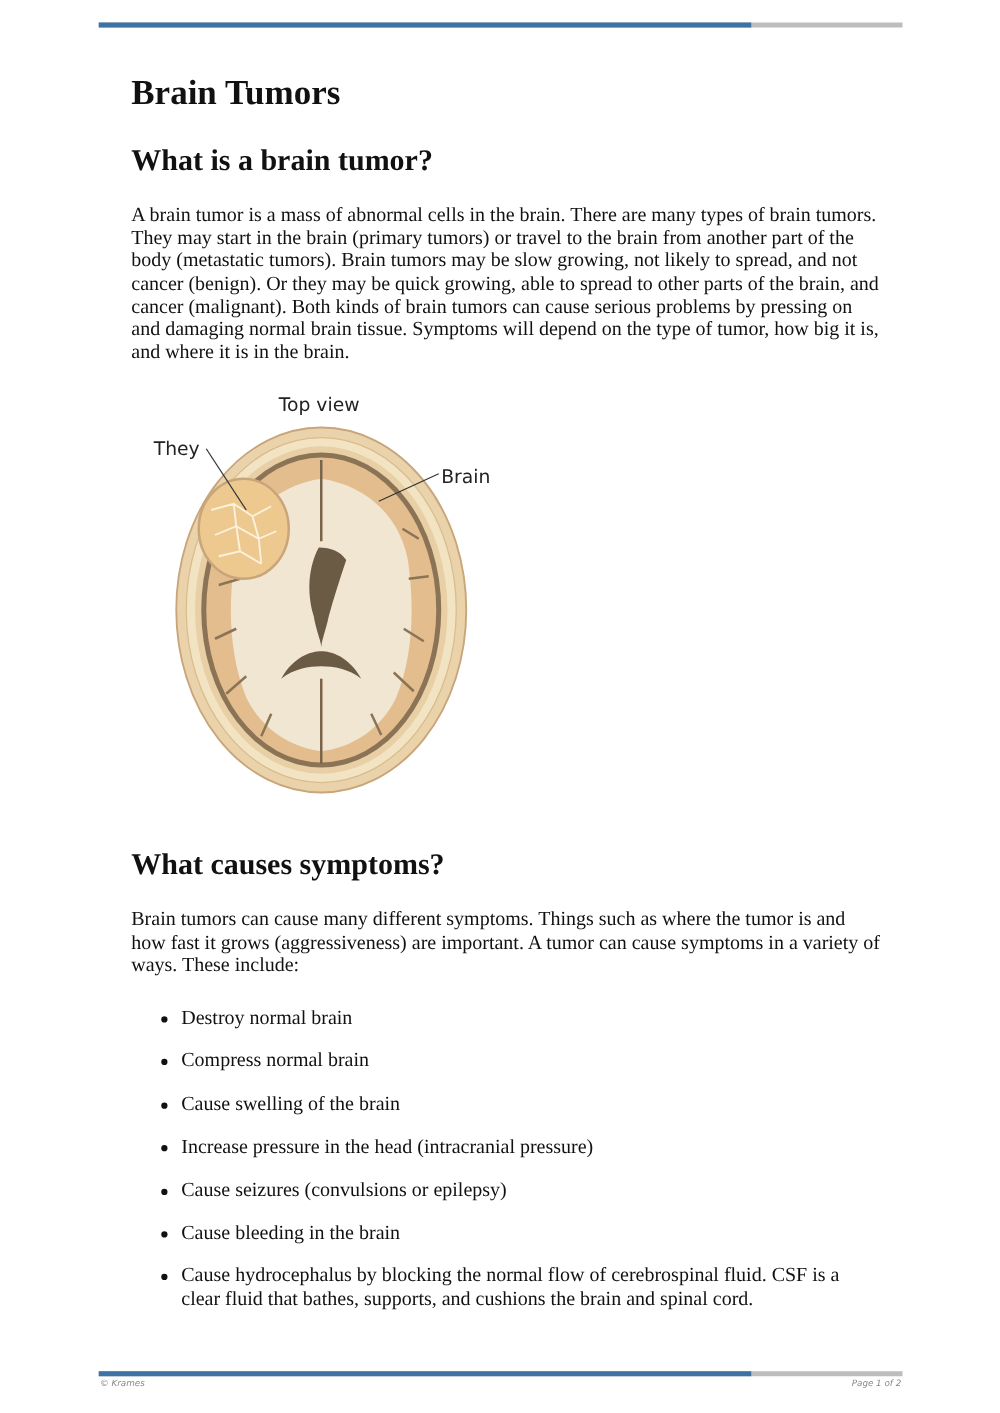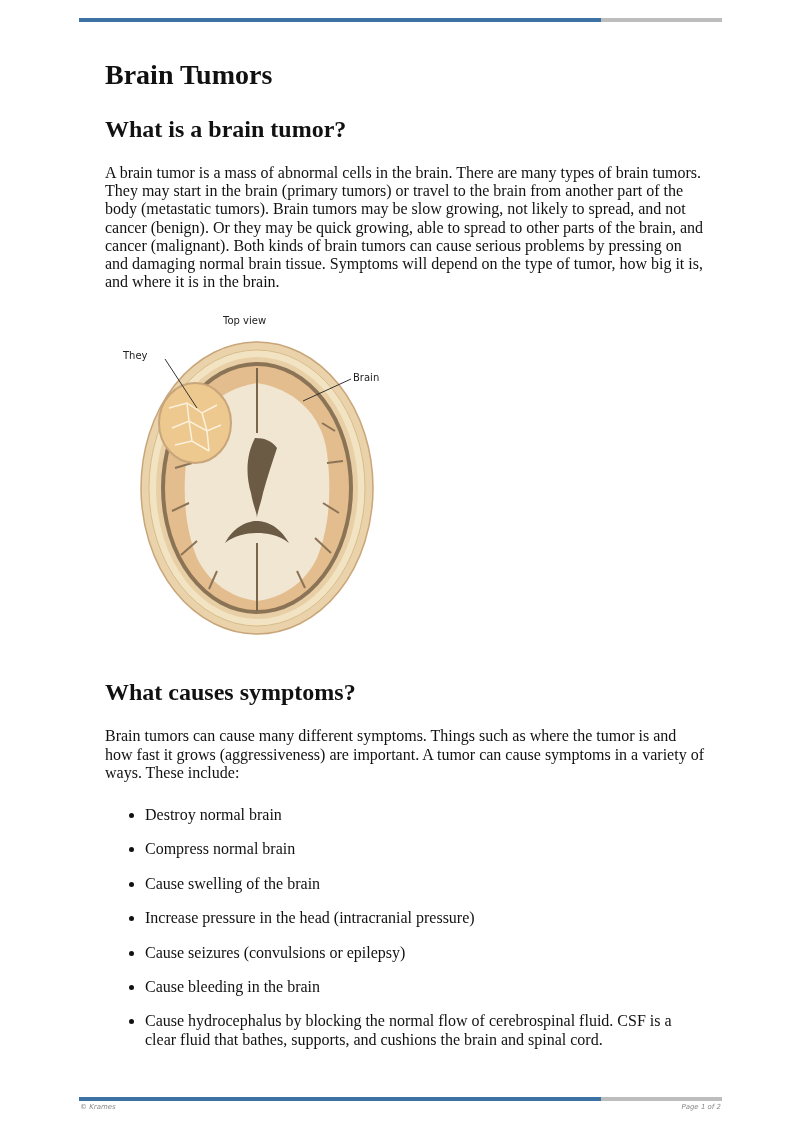--- a/index.html
+++ b/index.html
@@ -13,21 +13,21 @@
               font-size: 7px; font-style: italic; color: #888; }
     .footer .left { position: absolute; left: 1px; }
     .footer .right { position: absolute; right: 1px; }
     .content { position: absolute; left: 105px; top: 55px; width: 600px; }
     h1 { font-size: 28px; font-weight: bold; margin: 0; line-height: 40px; }
     h2 { font-size: 24px; font-weight: bold; margin: 0; line-height: 30px; }
     p { font-size: 16px; line-height: 18.2px; margin: 0; }
     .h2a { margin-top: 19px; font-family: Liberation Serif, serif; }
     .p1 { margin-top: 20px; }
     .figure { position: relative; width: 300px; height: 330px; margin-top: 22px; margin-left: 12px; }
-    .fig-label { position: absolute; font-family: "DejaVu Sans", sans-serif; font-size: 10px; color: #222; }
+    .fig-label { position: absolute; font-family: "DejaVu Sans", sans-serif; font-size: 15px; color: #222; }
     .h2b { margin-top: 34px; }
     .p2 { margin-top: 20px; }
     ul { margin: 24px 0 0 0; padding-left: 40px; list-style: none; }
     li { font-size: 16px; line-height: 18.2px; position: relative; margin-bottom: 16.2px; }
     li::before { content: ""; position: absolute; left: -16px; top: 7px; width: 5px; height: 5px;
                  border-radius: 50%; background: #111; }
   </style>
 </head>
 <body>
 

